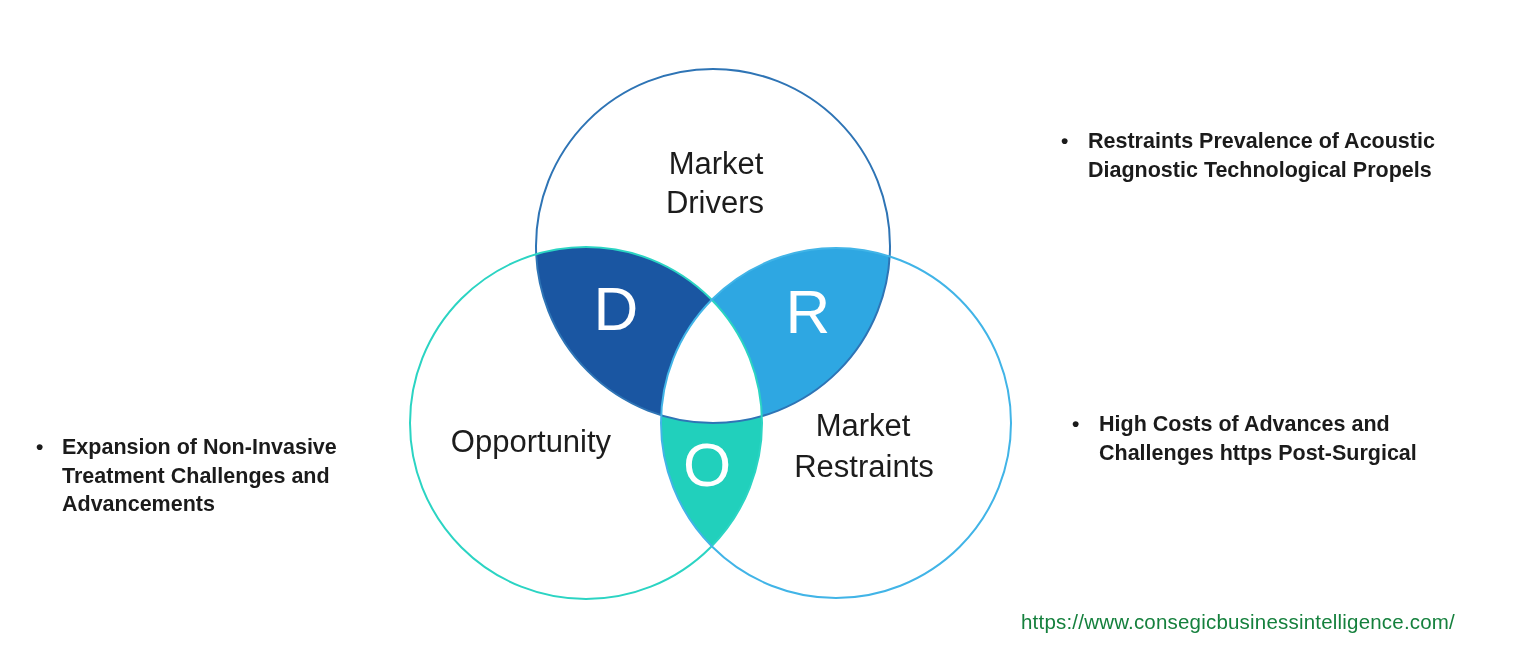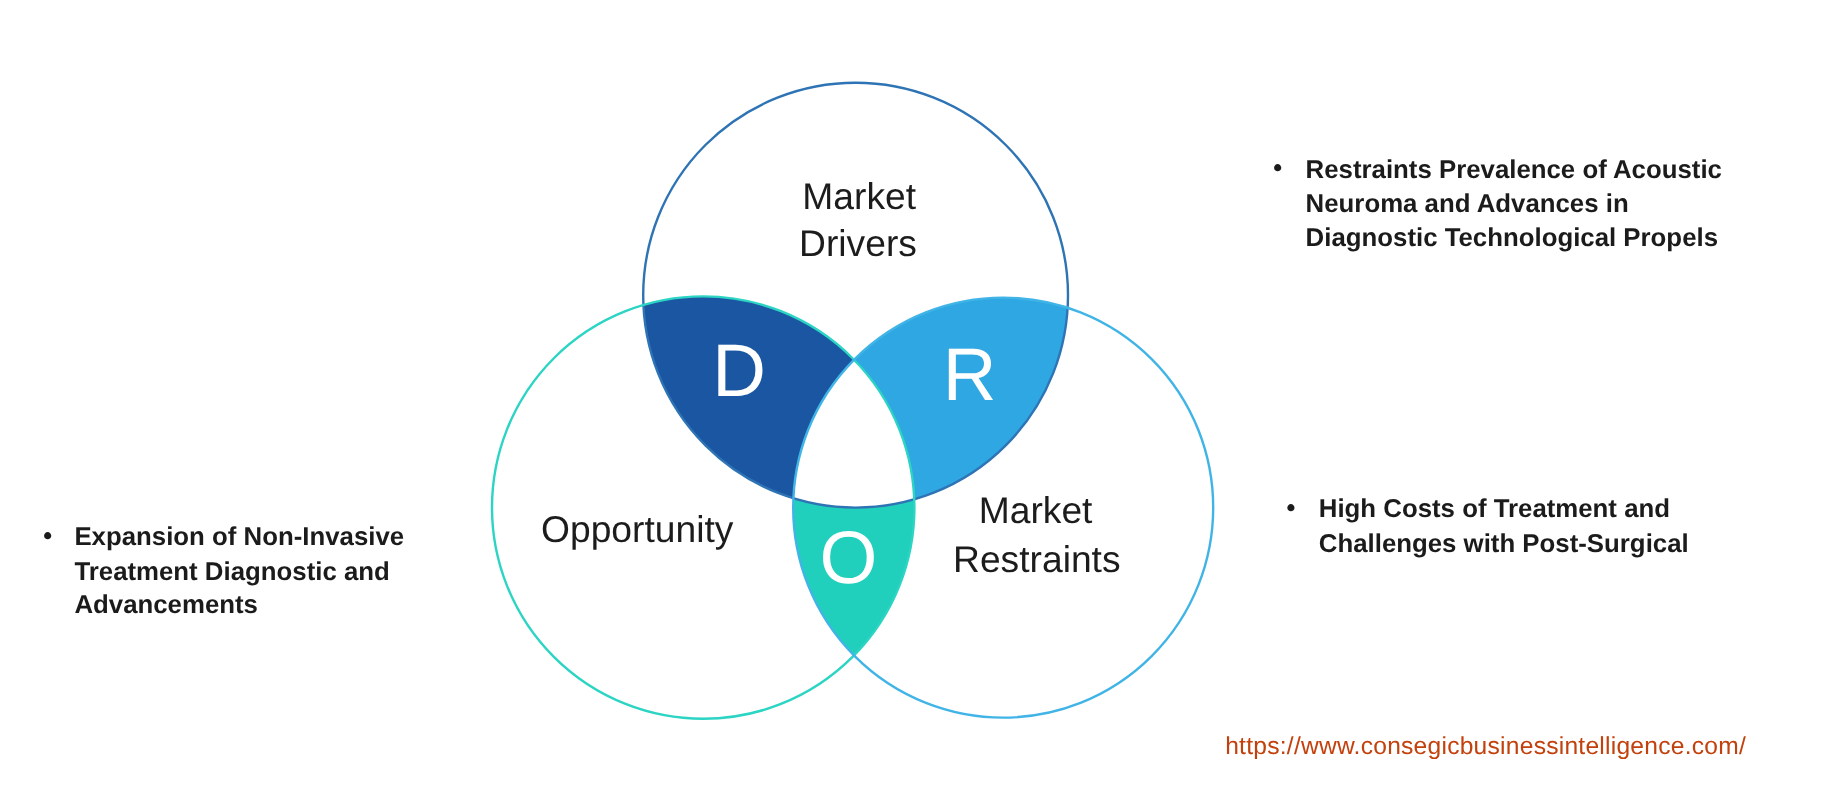--- a/index.html
+++ b/index.html
@@ -24,21 +24,21 @@
   .bullet .marker{flex:none;font-size:21px}
   .bullet-left{left:36px;top:433px;width:336px}
   .bullet-left .marker{width:26px}
   .bullet-right-top{left:1061px;top:127px;width:412px}
   .bullet-right-top .marker{width:27px}
   .bullet-right-bottom{left:1072px;top:410px;width:378px}
   .bullet-right-bottom .marker{width:27px}
   .footer-url{
     position:absolute;left:1021px;top:609px;
     font-size:20.5px;line-height:26px;font-weight:400;
-    color:#c2410c;letter-spacing:0.2px;
+    color:#15803d;letter-spacing:0.2px;
   }
 </style>
 </head>
 <body>
 
 <svg class="venn-svg" width="1529" height="660" viewBox="0 0 1529 660">
   <defs>
     <clipPath id="clip-top">
         <circle cx="713" cy="246" r="177"></circle>
       </clipPath>
@@ -94,35 +94,34 @@
   <text class="venn-label" x="531" y="452" fill="#1c1c1c">Opportunity</text>
 
   <text class="venn-label" x="863" y="436" fill="#1c1c1c">Market</text>
   <text class="venn-label" x="864" y="477" fill="#1c1c1c">Restraints</text>
 </svg>
 
 <div class="bullet bullet-left">
   <span class="marker">•</span>
   <div class="bullet-text">
     <div>Expansion of Non-Invasive</div>
-    <div>Treatment Diagnostic and</div>
+    <div>Treatment Challenges and</div>
     <div>Advancements</div>
   </div>
 </div>
 
 <div class="bullet bullet-right-top">
   <span class="marker">•</span>
   <div class="bullet-text">
     <div>Restraints Prevalence of Acoustic</div>
-    <div>Neuroma and Advances in</div>
     <div>Diagnostic Technological Propels</div>
   </div>
 </div>
 
 <div class="bullet bullet-right-bottom">
   <span class="marker">•</span>
   <div class="bullet-text">
-    <div>High Costs of Treatment and</div>
-    <div>Challenges with Post-Surgical</div>
+    <div>High Costs of Advances and</div>
+    <div>Challenges https Post-Surgical</div>
   </div>
 </div>
 
 <div class="footer-url">https://www.consegicbusinessintelligence.com/</div>
 
 </body></html>

